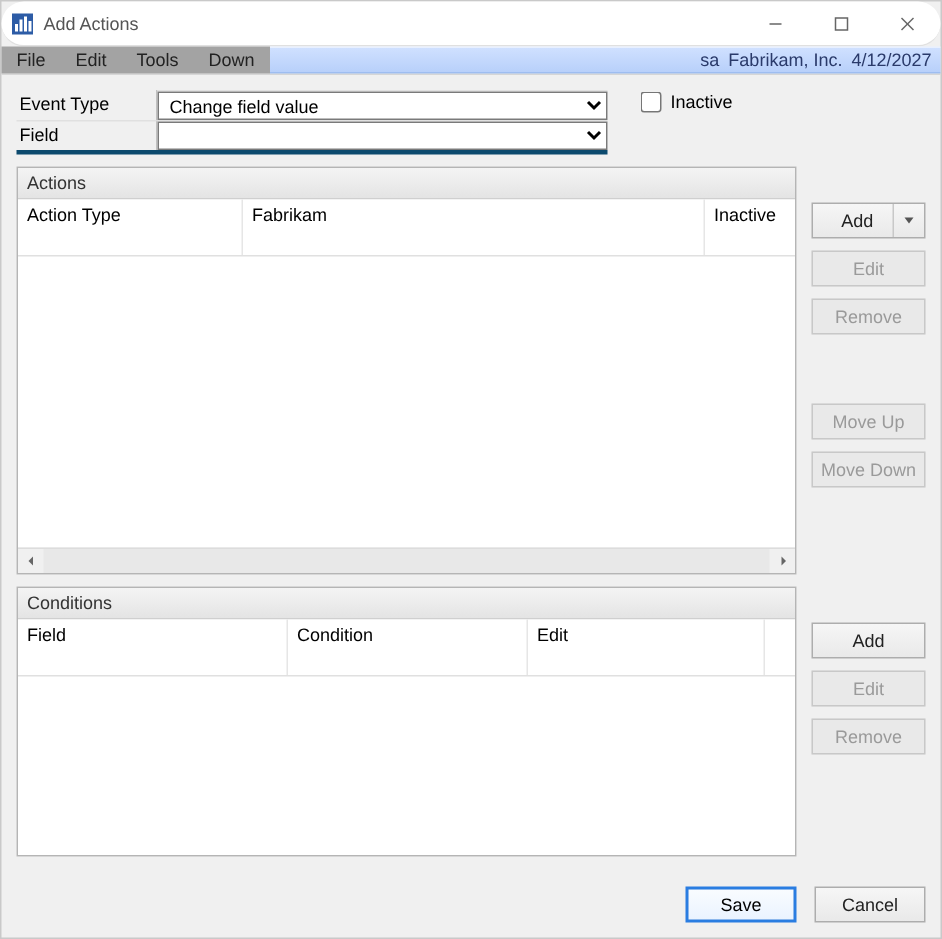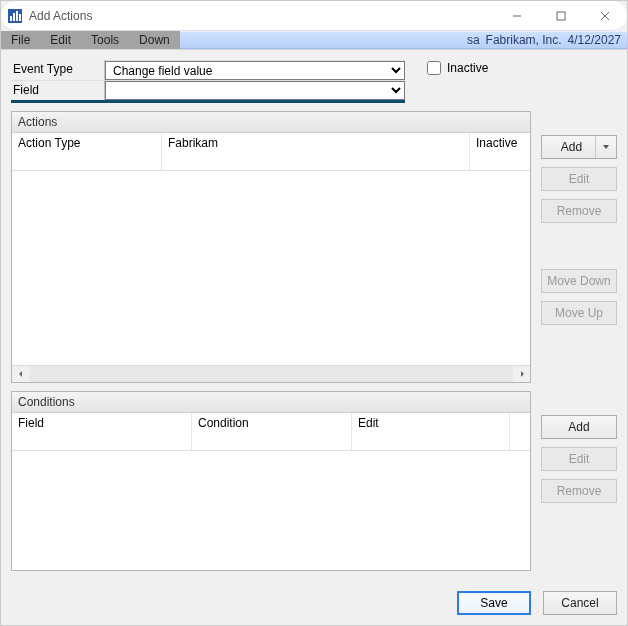--- a/index.html
+++ b/index.html
@@ -327,22 +327,22 @@
           <span class="split-text">Add</span>
           <span class="caret">
             <svg width="8" height="8" viewBox="0 0 8 8">
                 <polygon points="1,2 7,2 4,6" fill="#555"></polygon>
               </svg>
           </span>
         </div>
         <div class="btn disabled">Edit</div>
         <div class="btn disabled">Remove</div>
         <div class="side-gap"></div>
+        <div class="btn disabled">Move Up</div>
         <div class="btn disabled">Move Down</div>
-        <div class="btn disabled">Move Up</div>
       </div>
     </div>
 
     <div class="panel-row">
       <div class="panel conditions-panel">
         <div class="panel-header">Conditions</div>
         <div class="grid">
           <div class="grid-head">
             <div class="col" style="width:180px">Field</div>
             <div class="col" style="width:160px">Condition</div>

